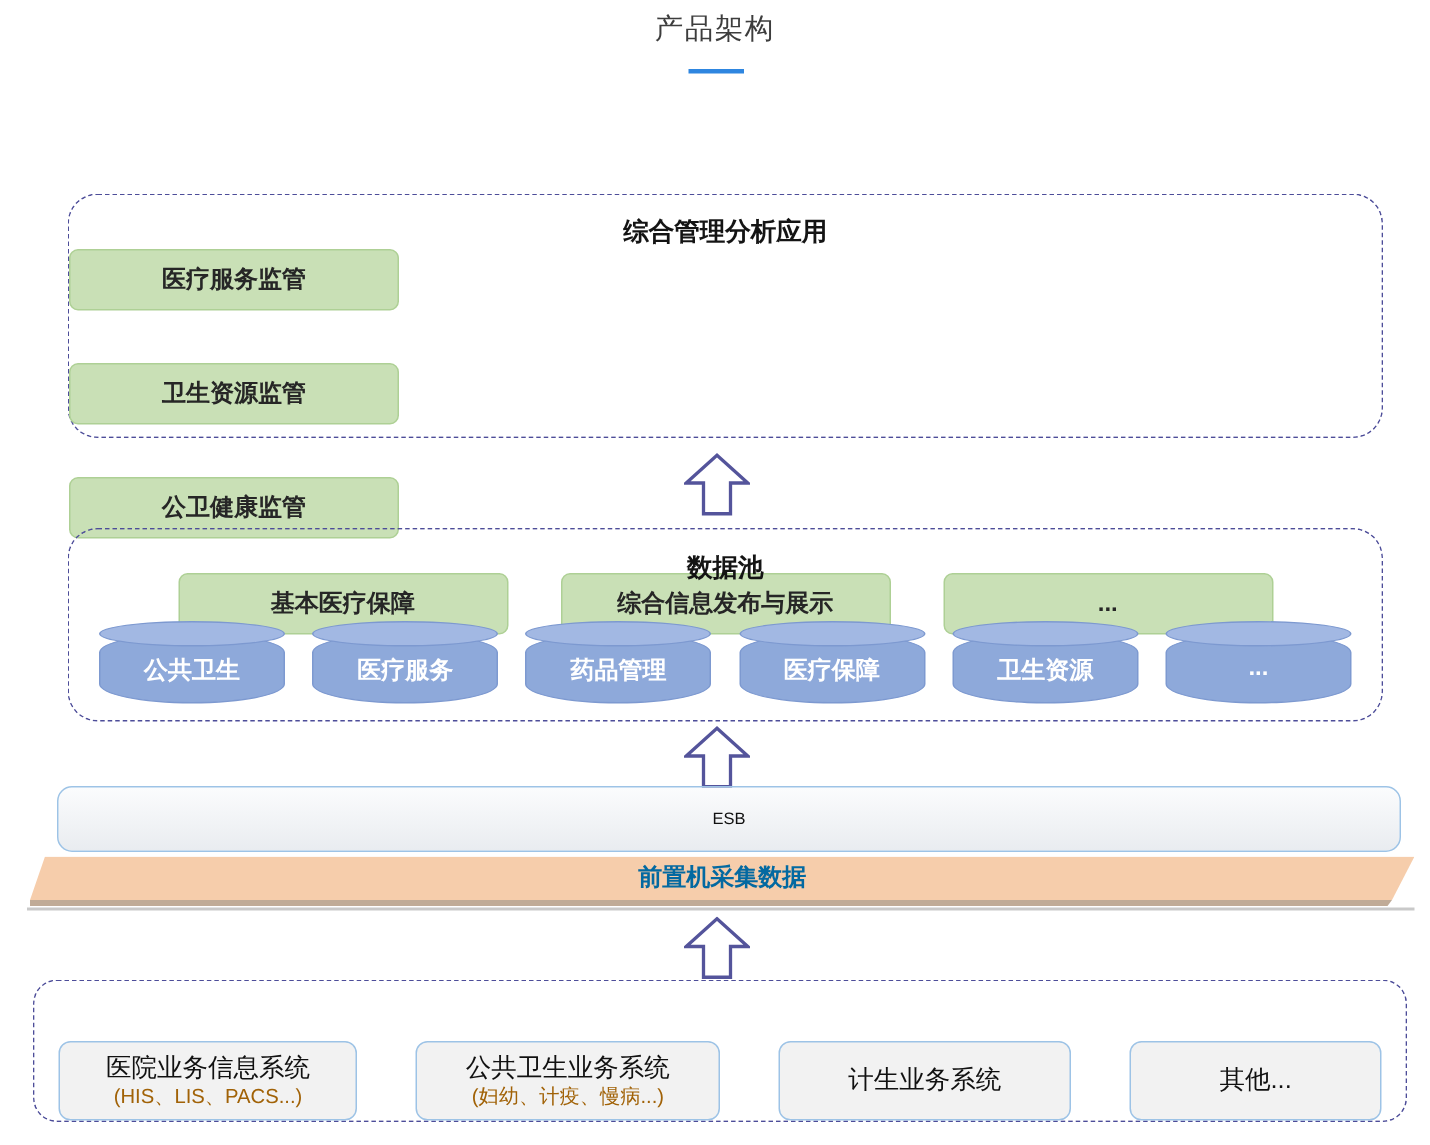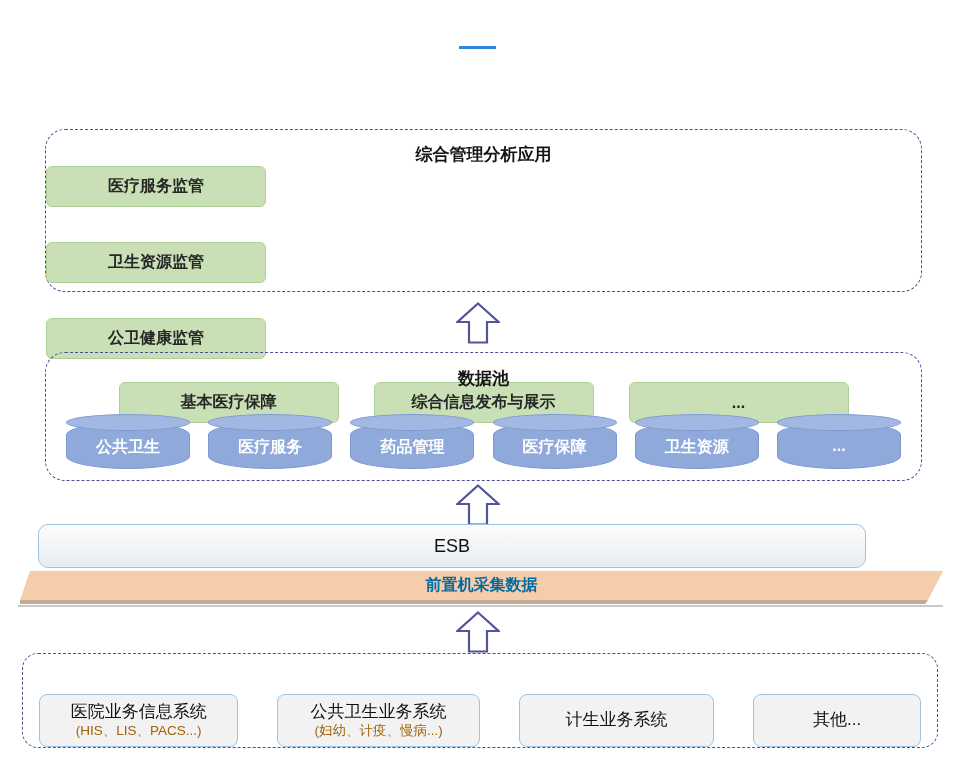--- a/index.html
+++ b/index.html
@@ -35,23 +35,23 @@
   .cyl-label{position:absolute;left:0;right:0;top:23px;text-align:center;color:#ffffff;
              font-weight:bold;font-size:16px;z-index:3;}
 
   
   .up-arrow{position:absolute;}
   .arrow1{left:456px;top:302px;}
   .arrow2{left:456px;top:484px;}
   .arrow3{left:456px;top:611px;}
 
   
-  .esb{position:absolute;left:38px;top:524px;width:828px;height:44px;
+  .esb{position:absolute;left:38px;top:524px;width:896px;height:44px;
        background:linear-gradient(#fbfcfd,#e9ecf0);border:1.5px solid #9dc3e6;border-radius:10px;
-       display:flex;align-items:center;justify-content:center;font-size:18px;color:#111111;box-sizing:border-box;}
+       display:flex;align-items:center;justify-content:center;font-size:11px;color:#111111;box-sizing:border-box;}
 
   
   .collector{position:absolute;left:20px;top:571px;width:923px;height:38px;}
   .collector-face{position:absolute;top:0;left:0;width:100%;height:29px;background:#f6cdab;
                   clip-path:polygon(10px 0,100% 0,calc(100% - 15px) 100%,0 100%);}
   .collector-edge{position:absolute;top:29px;left:0;width:100%;height:4px;background:#c0ab97;
                   clip-path:polygon(0 0,calc(100% - 15px) 0,calc(100% - 18px) 100%,0 100%);}
   .collector-shadow{position:absolute;top:34px;left:-2px;width:925px;height:2px;background:#c9c9c9;}
   .collector-label{position:absolute;top:4px;left:0;width:100%;text-align:center;
                    font-size:16px;font-weight:bold;color:#0369a1;z-index:2;}
@@ -64,20 +64,21 @@
   .src-box.w1{width:202px;} .src-box.w2{width:205px;} .src-box.w3{width:198px;} .src-box.w4{width:170px;}
   .src-line1{font-size:17px;color:#111111;line-height:1.2;}
   .src-line2{font-size:13.5px;color:#a16207;margin-top:1px;line-height:1.2;}
   .src-line2:empty{display:none;}
 </style>
 </head>
 <body>
 
 <div class="page">
 
+  <div class="page-title">产品架构</div>
   <div class="title-underline"></div>
 
   <div class="dashed-section sec-app">
     <div class="sec-title">综合管理分析应用</div>
     <div class="green-row r1">
       <div class="green-box">医疗服务监管</div>
       <div class="green-box">卫生资源监管</div>
       <div class="green-box">公卫健康监管</div>
     </div>
     <div class="green-row r2">

